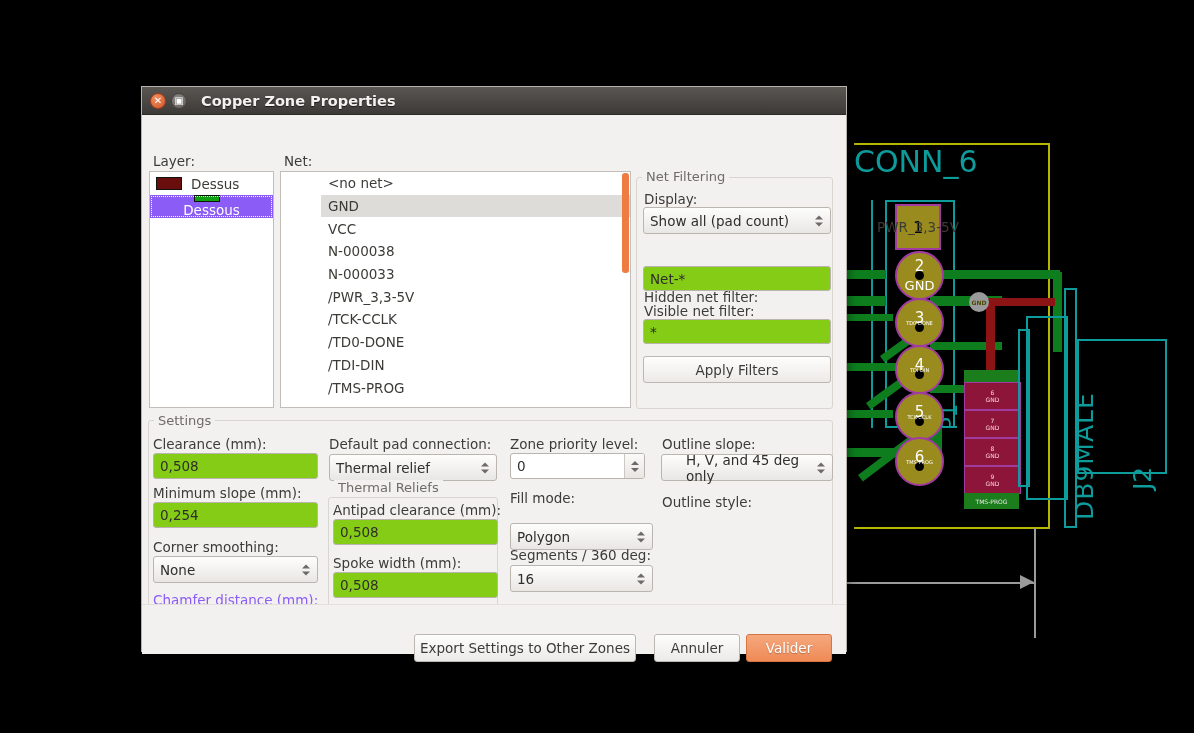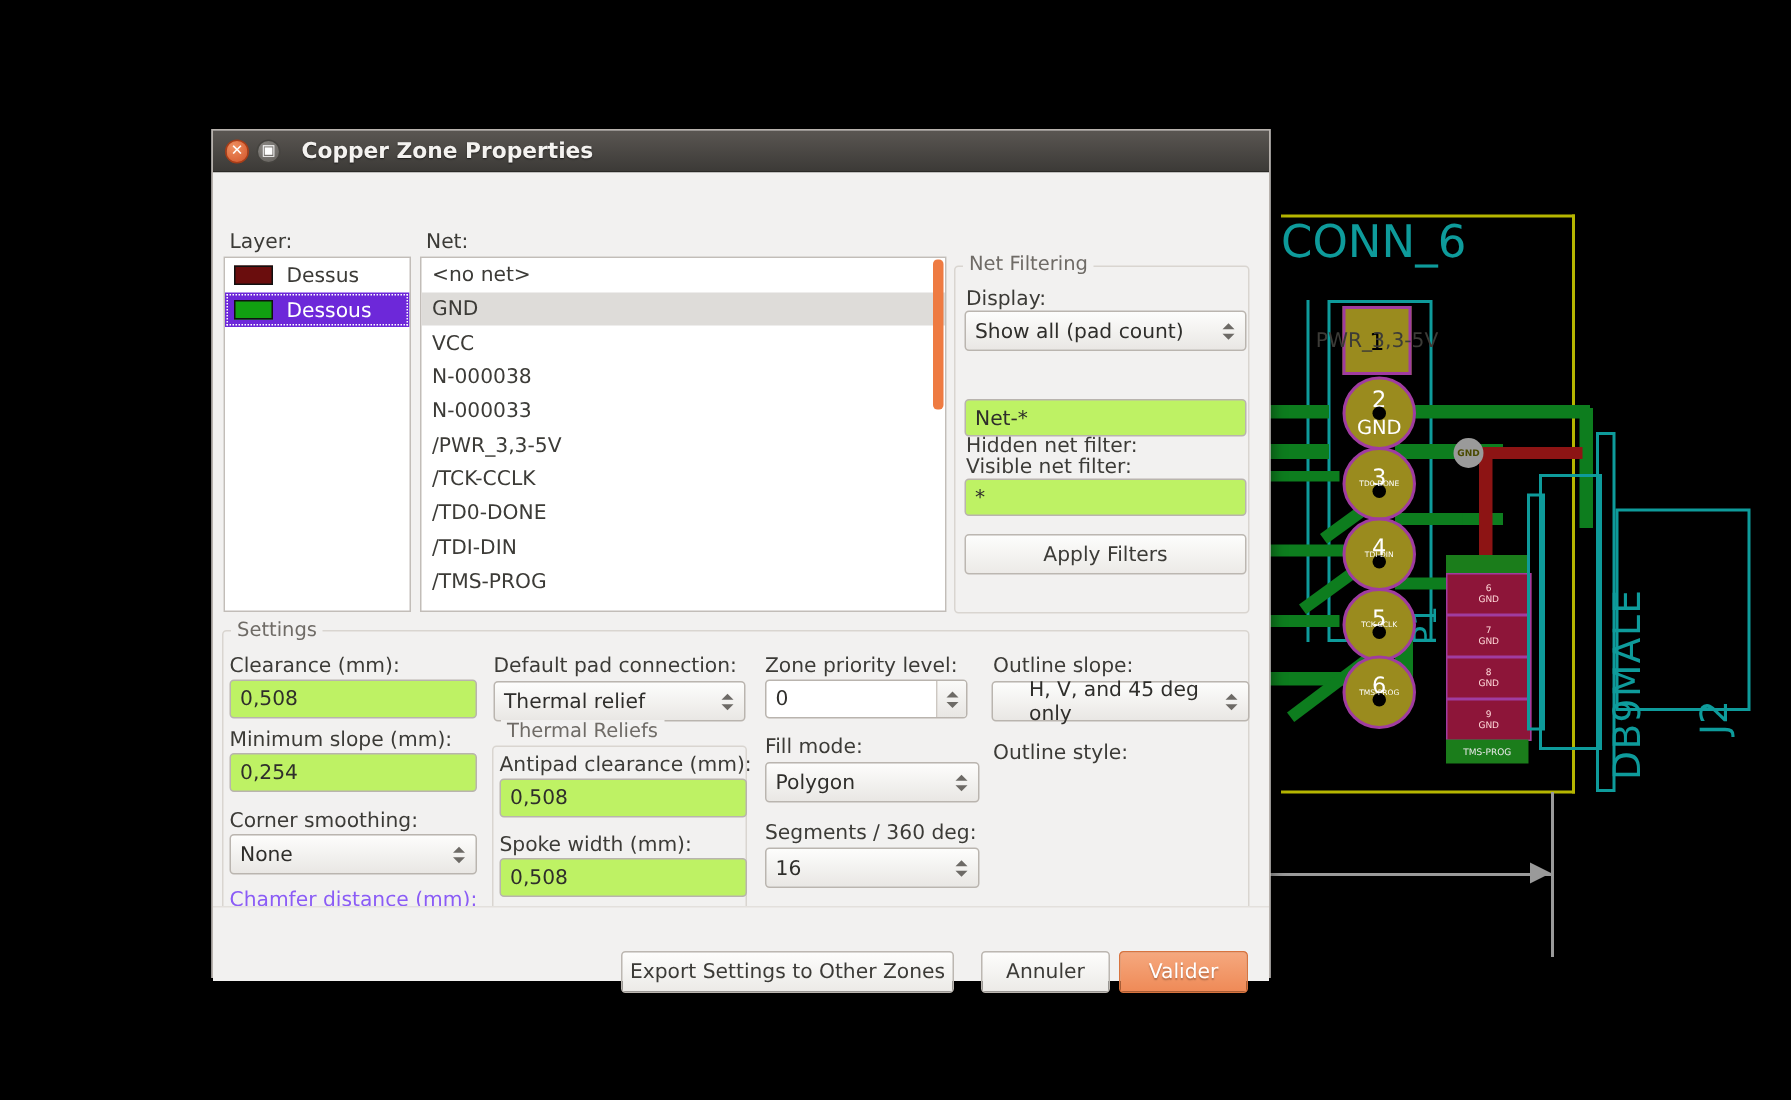--- a/index.html
+++ b/index.html
@@ -41,31 +41,31 @@
   .tbmax{background:radial-gradient(circle at 35% 30%,#8b8884,#5f5c58);border:1px solid #45433f;}
   #title{color:#f4f2f0;font-size:14.5px;font-weight:bold;margin-left:9px;
          text-shadow:0 1px 1px rgba(0,0,0,.6);}
   #body{position:relative;width:100%;height:539px;background:#f2f1f0;}
 
   .lbl{position:absolute;font-size:13.5px;color:#3c3b37;white-space:nowrap;}
   .lbl.dis{color:#8b5cf6;text-align:center;}
 
   .listbox{position:absolute;background:#fff;border:1px solid #c2bdb8;box-sizing:border-box;overflow:hidden;}
   .lrow{display:flex;align-items:center;height:23px;padding:0 6px;font-size:13.5px;color:#3c3b37;box-sizing:border-box;}
-  .lrow.sel{background:#6d28d9;color:#fff;outline:1px dotted #fff;outline-offset:-2px;}
+  .lrow.sel{background:#8b5cf6;color:#fff;outline:1px dotted #fff;outline-offset:-2px;flex-direction:column;}
   .swatch{width:26px;height:13px;border:1px solid #111;margin-right:9px;box-sizing:border-box;}
 
-  .netrow{height:22.7px;display:flex;align-items:center;padding:0 7px;font-size:13.5px;color:#3c3b37;box-sizing:border-box;}
+  .netrow{height:22.7px;display:flex;align-items:center;padding:0 7px;font-size:13.5px;color:#3c3b37;box-sizing:border-box;margin-left:40px;}
   .netrow.sel{background:#dedcd9;}
   #netscroll{position:absolute;right:1px;top:1px;width:7px;height:100px;background:#ee7b42;border-radius:3px;}
 
   .frame{position:absolute;border:1px solid #d9d5d0;border-radius:3px;box-sizing:border-box;}
   .frmlbl{position:absolute;background:#f2f1f0;padding:0 4px;font-size:13px;color:#6f6b66;}
 
-  .inp{position:absolute;background:#bef264;border:1px solid #b9b4ae;border-radius:3px;box-sizing:border-box;
+  .inp{position:absolute;background:#84cc16;border:1px solid #b9b4ae;border-radius:3px;box-sizing:border-box;
        font-size:13.5px;color:#2f2e2b;padding:0 6px;display:flex;align-items:center;}
   .inp.dis{background:#eceae7;border-color:#d5d1cc;color:#aaa6a1;}
 
   .combo{position:absolute;border:1px solid #bab5af;border-radius:3px;box-sizing:border-box;
          background:linear-gradient(to bottom,#fdfdfc,#e9e7e4);font-size:13.5px;color:#2f2e2b;
          display:flex;align-items:center;padding:0 6px;}
   .chev{position:absolute;right:7px;top:50%;transform:translateY(-50%);display:flex;flex-direction:column;gap:3px;}
   .chev i{display:block;width:0;height:0;border-left:4px solid transparent;border-right:4px solid transparent;}
   .chev i.up{border-bottom:4px solid #6d6a66;}
   .chev i.dn{border-top:4px solid #6d6a66;}
@@ -300,21 +300,21 @@
       <div class="lbl" style="left:368px;top:321px;">Zone priority level:</div>
       <div class="spin" style="left:368px;top:338px;width:135px;height:26px;">
         <span class="val">0</span>
         <span class="btns">
             <i class="up"></i>
             <i class="dn"></i>
           </span>
       </div>
 
       <div class="lbl" style="left:368px;top:375px;">Fill mode:</div>
-      <div class="combo" style="left:368px;top:393px;width:143px;height:27px;">
+      <div class="combo" style="left:368px;top:408px;width:143px;height:27px;">
         <span>Polygon</span>
         <span class="chev">
             <i class="up"></i>
             <i class="dn"></i>
           </span>
       </div>
 
       <div class="lbl" style="left:368px;top:432px;">Segments / 360 deg:</div>
       <div class="combo" style="left:368px;top:450px;width:143px;height:27px;">
         <span>16</span>

